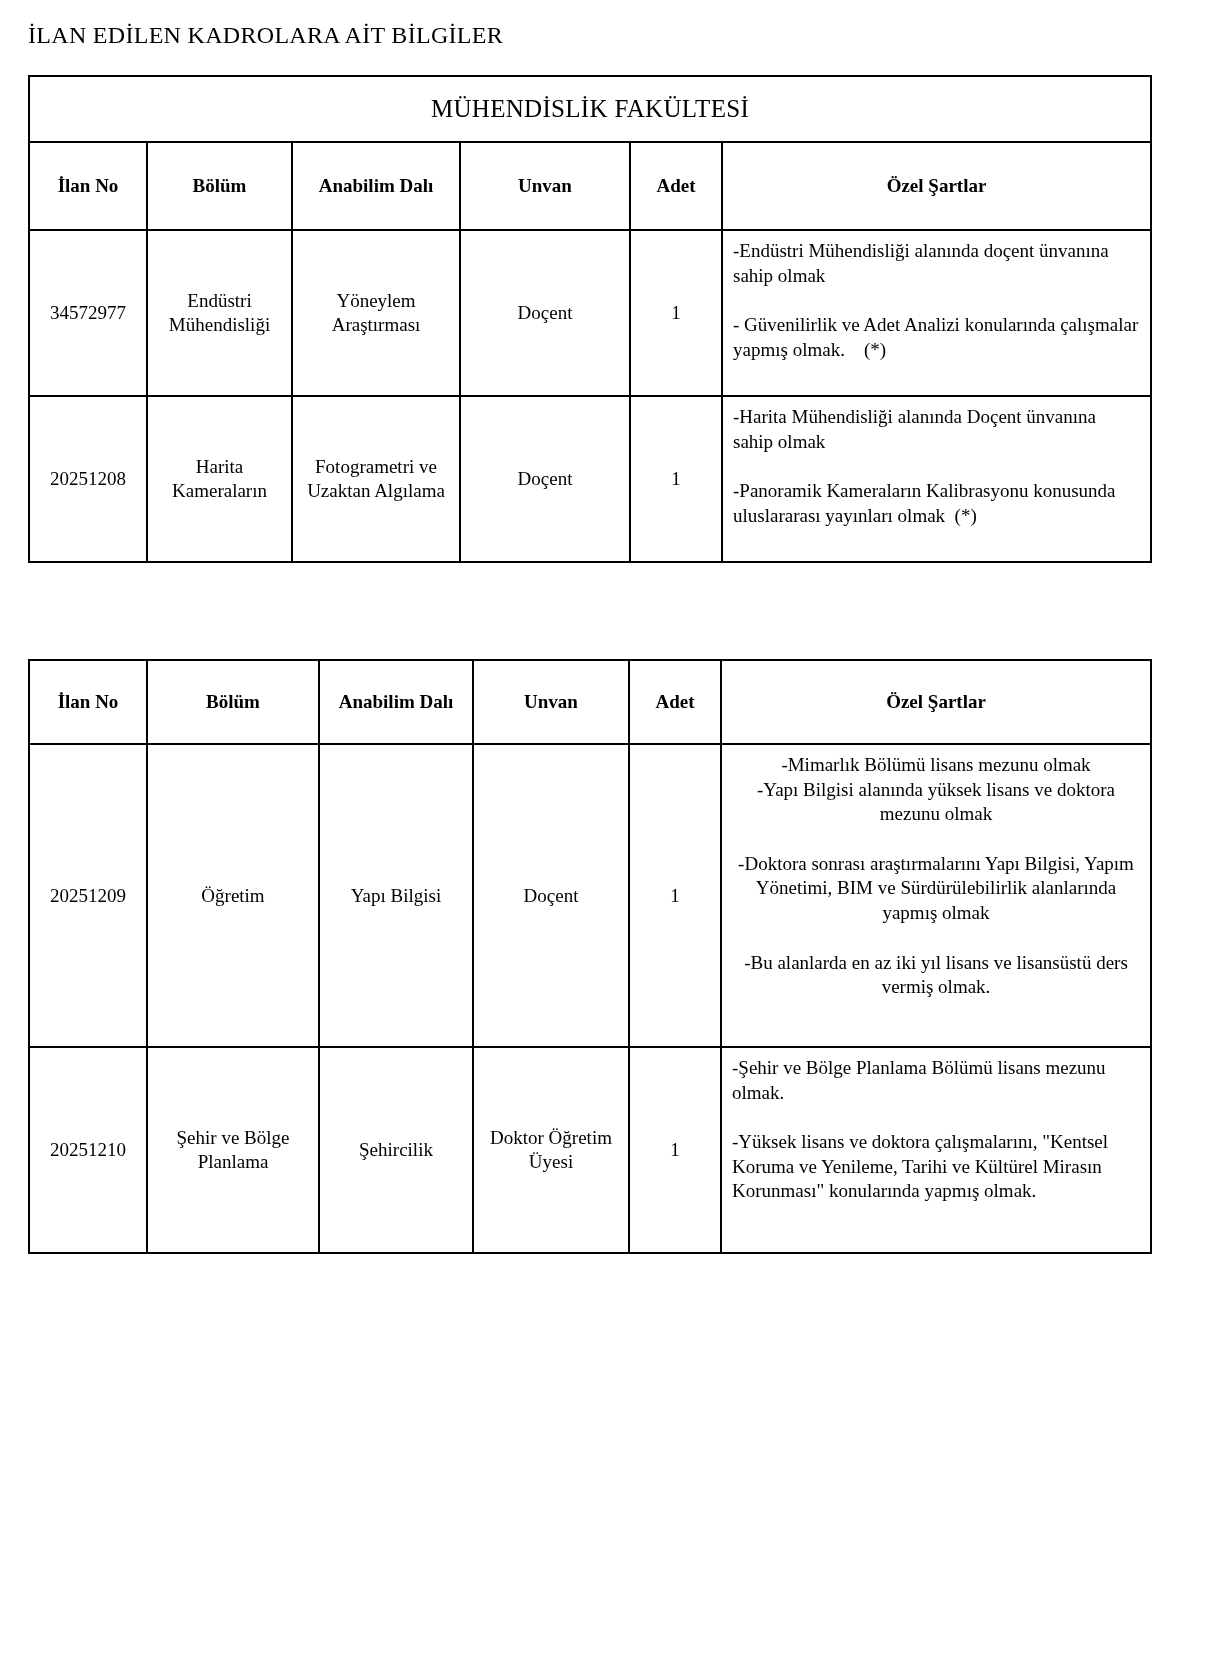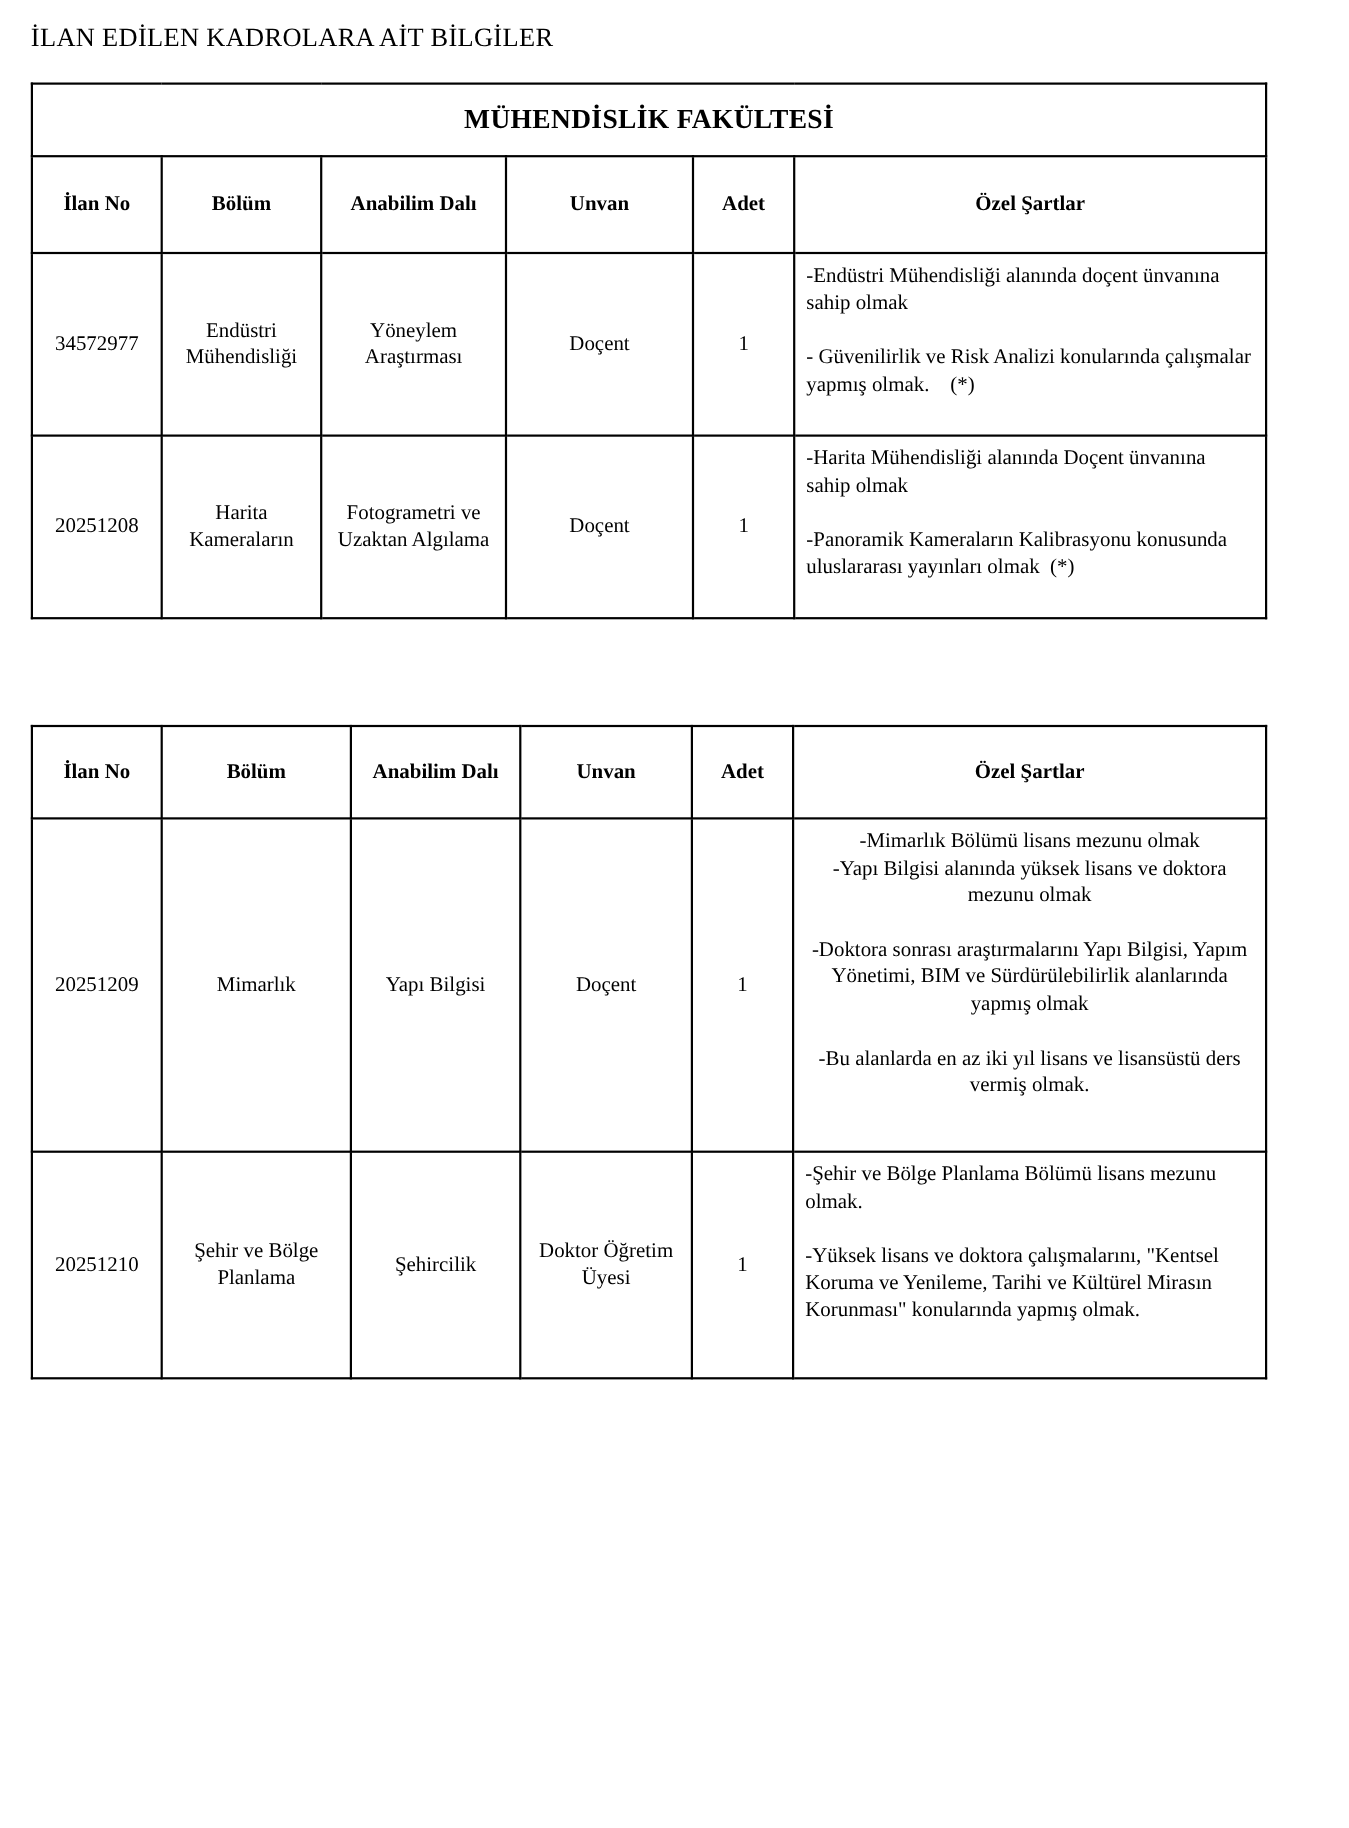--- a/index.html
+++ b/index.html
@@ -27,21 +27,21 @@
     table-layout: fixed;
   }
   table.faculty-table + table.faculty-table {
     margin-top: 96px;
   }
   table.faculty-table, table.faculty-table th, table.faculty-table td {
     border: 2px solid #000000;
   }
   .faculty-title {
     font-size: 25px;
-    font-weight: bold;
+    font-weight: normal;
     text-align: center;
     padding: 18px 8px;
     letter-spacing: 0.3px;
   }
   th.col-header {
     font-size: 19px;
     font-weight: bold;
     text-align: center;
     vertical-align: middle;
     padding: 10px 6px;
@@ -94,21 +94,21 @@
     <th class="col-header">Özel Şartlar</th>
   </tr>
   <tr class="dr-148">
     <td class="cell">34572977</td>
     <td class="cell">Endüstri Mühendisliği</td>
     <td class="cell">Yöneylem Araştırması</td>
     <td class="cell">Doçent</td>
     <td class="cell">1</td>
     <td class="cell-sartlar">-Endüstri Mühendisliği alanında doçent ünvanına sahip olmak
 
-- Güvenilirlik ve Risk Analizi konularında çalışmalar yapmış olmak.    (*)</td>
+- Güvenilirlik ve Adet Analizi konularında çalışmalar yapmış olmak.    (*)</td>
   </tr>
   <tr class="dr-148">
     <td class="cell">20251208</td>
     <td class="cell">Harita Kameraların</td>
     <td class="cell">Fotogrametri ve Uzaktan Algılama</td>
     <td class="cell">Doçent</td>
     <td class="cell">1</td>
     <td class="cell-sartlar">-Harita Mühendisliği alanında Doçent ünvanına sahip olmak
 
 -Panoramik Kameraların Kalibrasyonu konusunda uluslararası yayınları olmak  (*)</td>
@@ -129,21 +129,21 @@
   <tr class="hr-2">
     <th class="col-header">İlan No</th>
     <th class="col-header">Bölüm</th>
     <th class="col-header">Anabilim Dalı</th>
     <th class="col-header">Unvan</th>
     <th class="col-header">Adet</th>
     <th class="col-header">Özel Şartlar</th>
   </tr>
   <tr class="dr-285">
     <td class="cell">20251209</td>
-    <td class="cell">Mimarlık</td>
+    <td class="cell">Öğretim</td>
     <td class="cell">Yapı Bilgisi</td>
     <td class="cell">Doçent</td>
     <td class="cell">1</td>
     <td class="cell-sartlar">-Mimarlık Bölümü lisans mezunu olmak
 -Yapı Bilgisi alanında yüksek lisans ve doktora mezunu olmak
 
 -Doktora sonrası araştırmalarını Yapı Bilgisi, Yapım Yönetimi, BIM ve Sürdürülebilirlik alanlarında  yapmış olmak
 
 -Bu alanlarda en az iki yıl lisans ve lisansüstü ders vermiş olmak.</td>
   </tr>

